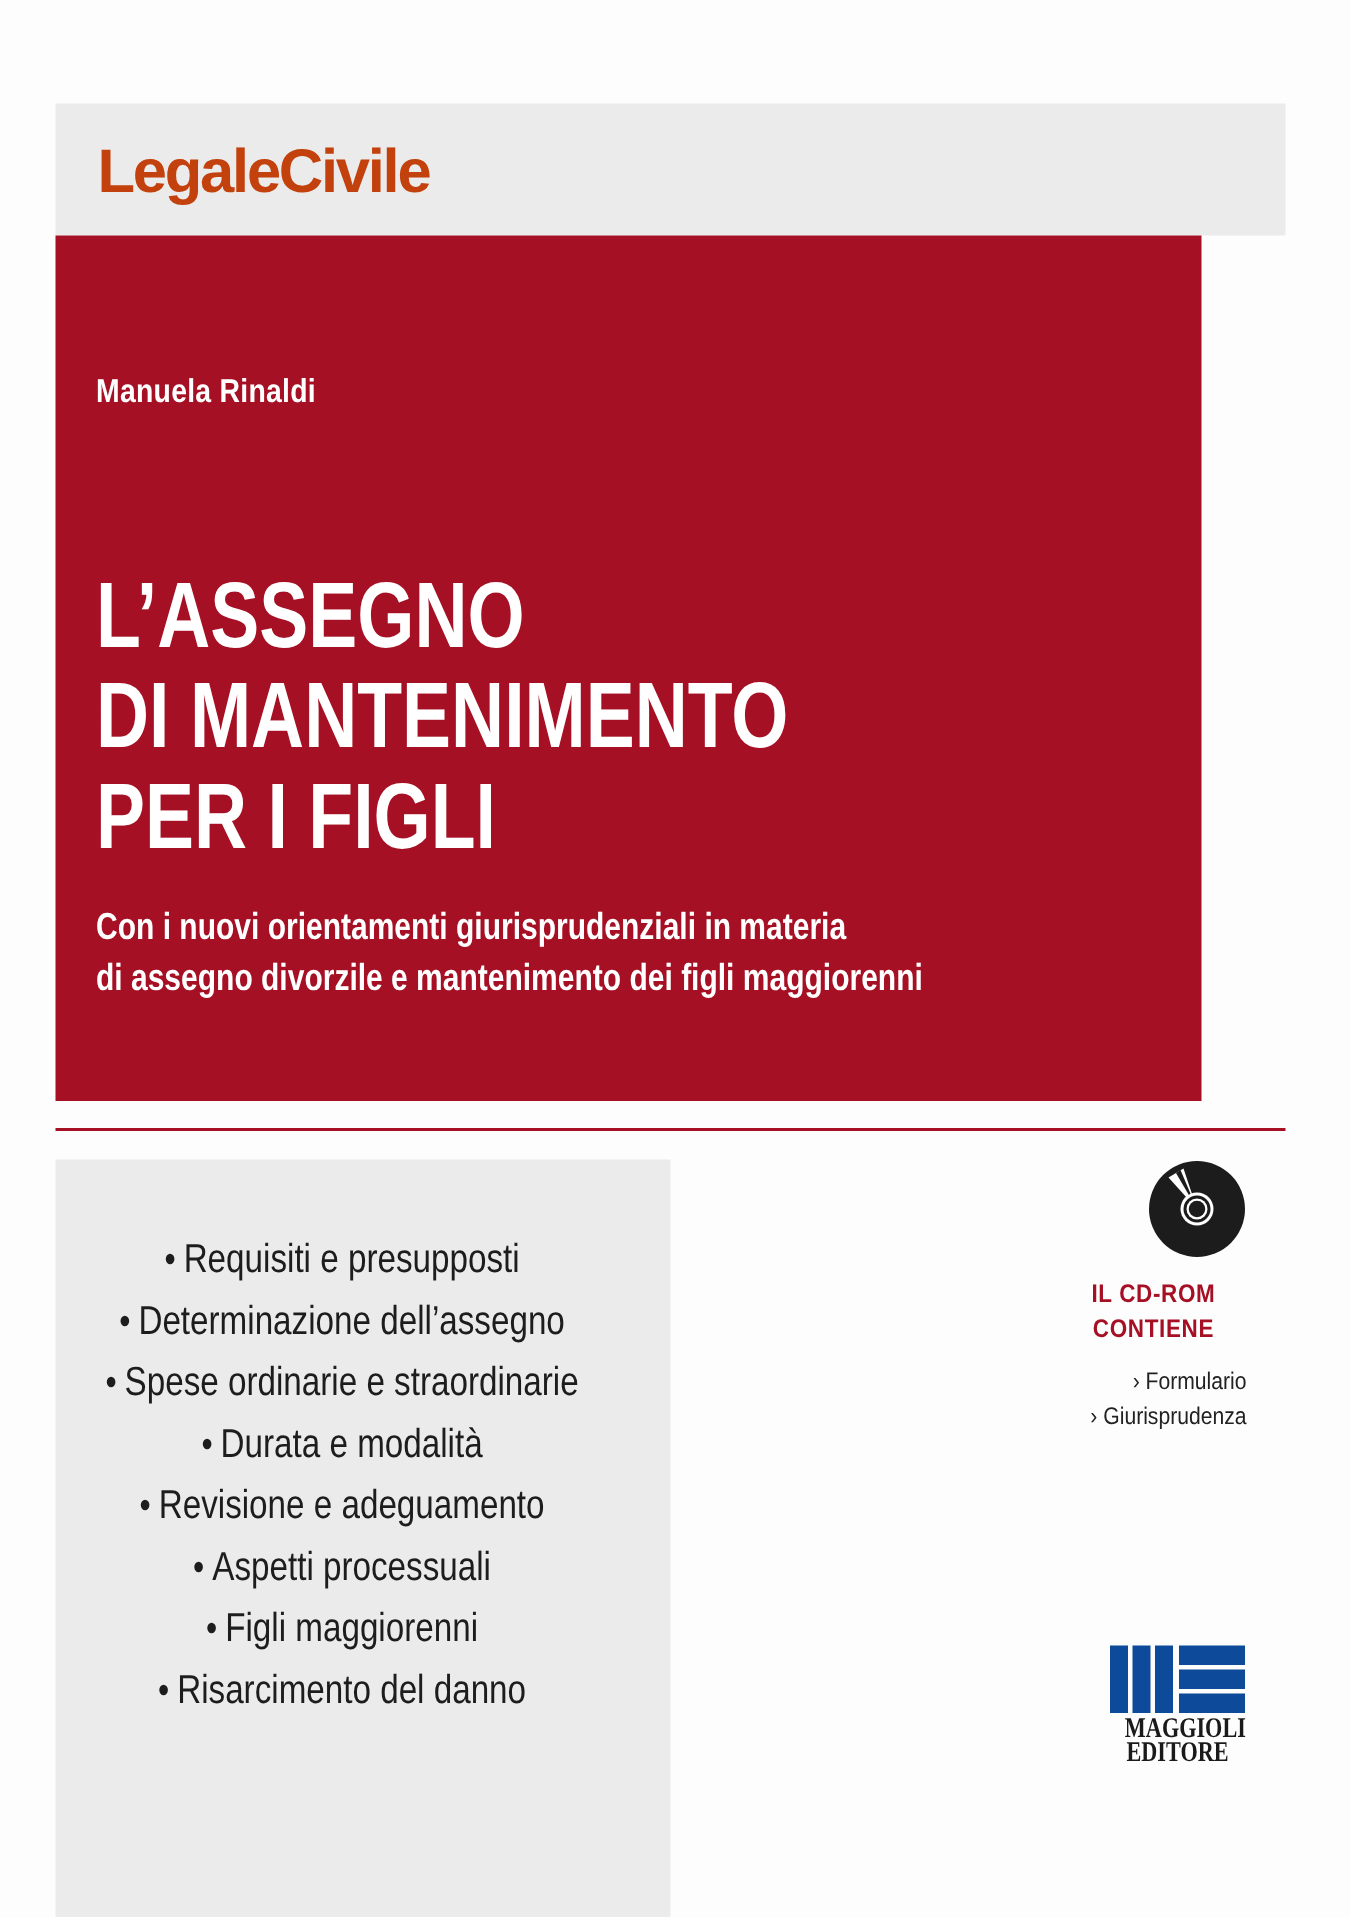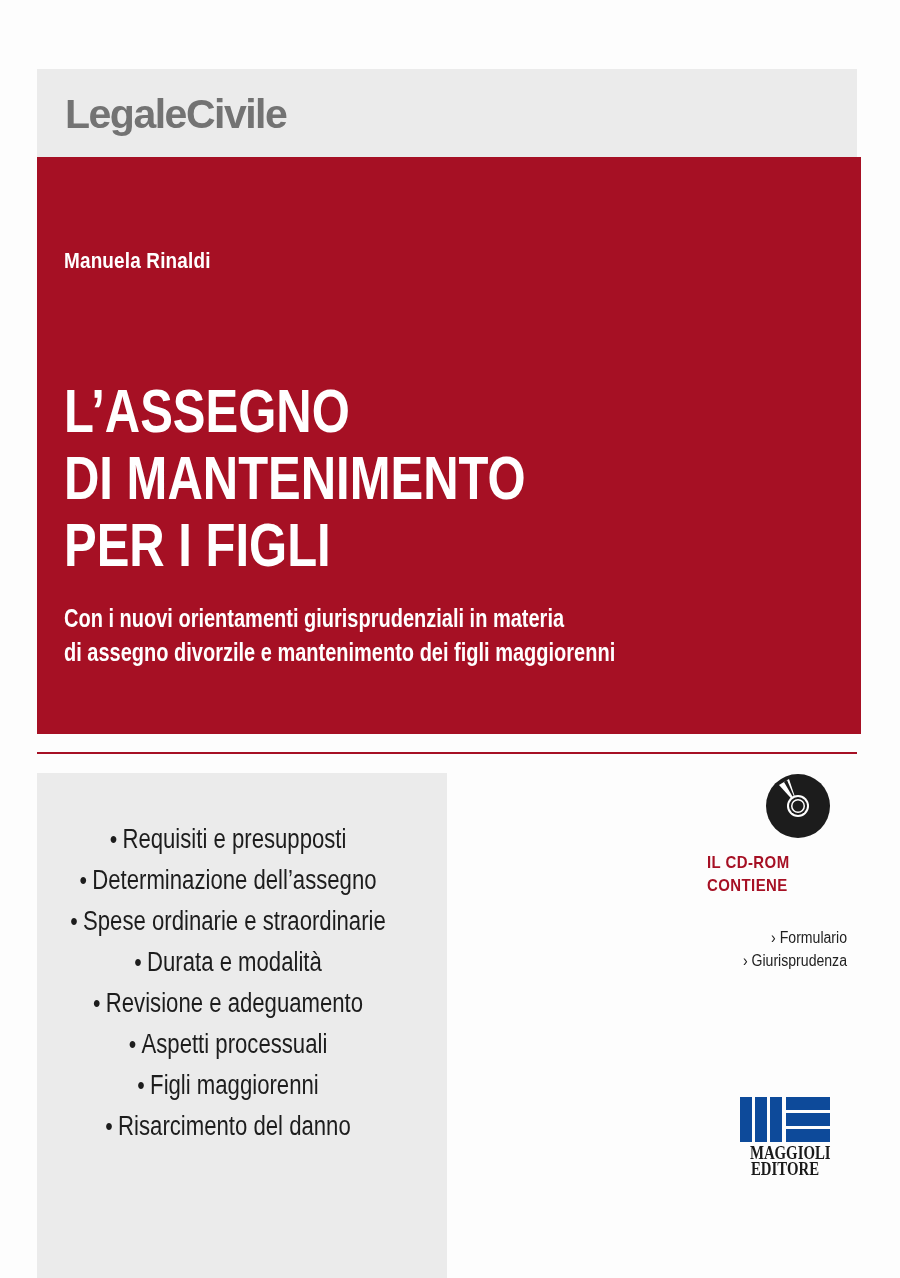--- a/index.html
+++ b/index.html
@@ -9,24 +9,24 @@
       font-family: "Liberation Sans", sans-serif;
     }
     .series-band {
       position: absolute; left: 37px; top: 69px; width: 820px; height: 88px;
       background: #ebebeb;
     }
     .series-title {
       position: absolute; left: 28px; top: 22px;
       font-family: "Liberation Sans", sans-serif;
       font-weight: bold; font-size: 41px; letter-spacing: -1.5px;
-      color: #737373; line-height: 46px;
+      color: #c2410c; line-height: 46px;
     }
     .red-block {
-      position: absolute; left: 37px; top: 157px; width: 824px; height: 577px;
+      position: absolute; left: 37px; top: 157px; width: 764px; height: 577px;
       background: #a61024;
       color: #ffffff;
     }
     .author {
       position: absolute; left: 27px; top: 91px;
       font-size: 22px; font-weight: bold; letter-spacing: 0.2px;
       transform: scaleX(0.86); transform-origin: left top;
       line-height: 26px;
     }
     .title {
@@ -58,27 +58,27 @@
       white-space: nowrap;
       transform: scaleX(0.82); transform-origin: left center;
       height: 41px;
     }
     .topic .bullet { display: inline-block; width: 22px; font-size: 26px; }
     .cd-icon {
       position: absolute; left: 765px; top: 773px; width: 66px; height: 66px;
     }
     .cd-heading {
       position: absolute; left: 690px; top: 851px; width: 141px;
-      text-align: left; color: #a61024; font-weight: bold;
+      text-align: center; color: #a61024; font-weight: bold;
       font-size: 17px; line-height: 23px; letter-spacing: 0.5px;
     }
     .cd-heading span { display: block; transform: scaleX(0.88); transform-origin: right center; }
     .cd-items {
       position: absolute; left: 690px; top: 910px; width: 141px;
-      text-align: right; list-style: none; margin: 16px; padding: 0;
+      text-align: right; list-style: none; margin: 0; padding: 0;
       font-size: 16px; line-height: 23px; color: #222;
     }
     .cd-items li { transform: scaleX(0.88); transform-origin: right center; white-space: nowrap; }
     .publisher-logo {
       position: absolute; left: 740px; top: 1097px; width: 90px;
     }
     .logo-mark { position: relative; width: 90px; height: 45px; }
     .vbar { position: absolute; top: 0; width: 12px; height: 45px; background: #0d4a9a; }
     .hbar { position: absolute; left: 46px; width: 44px; height: 13px; background: #0d4a9a; }
     .logo-text {

